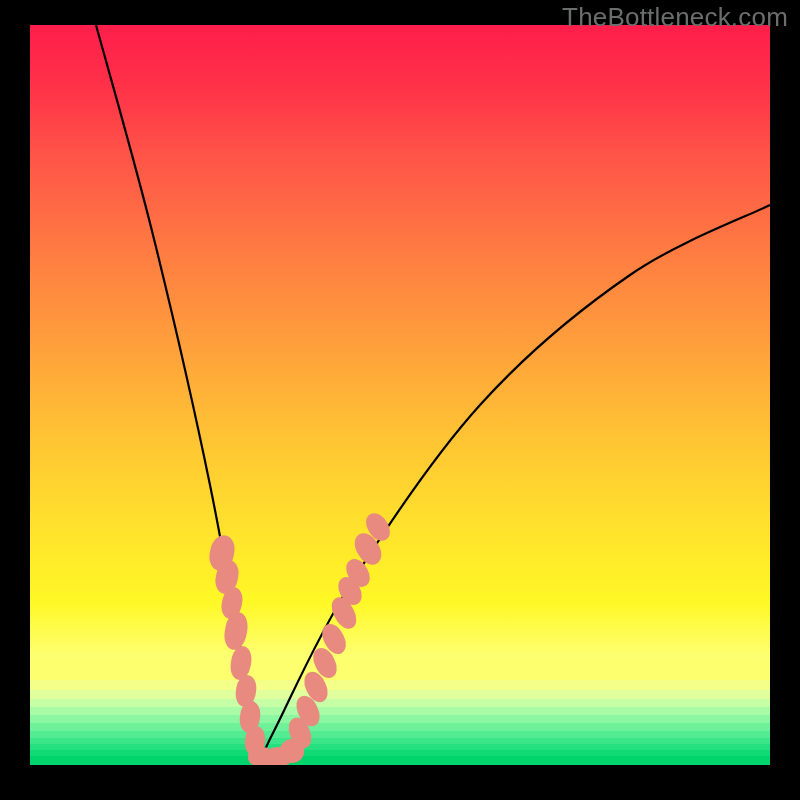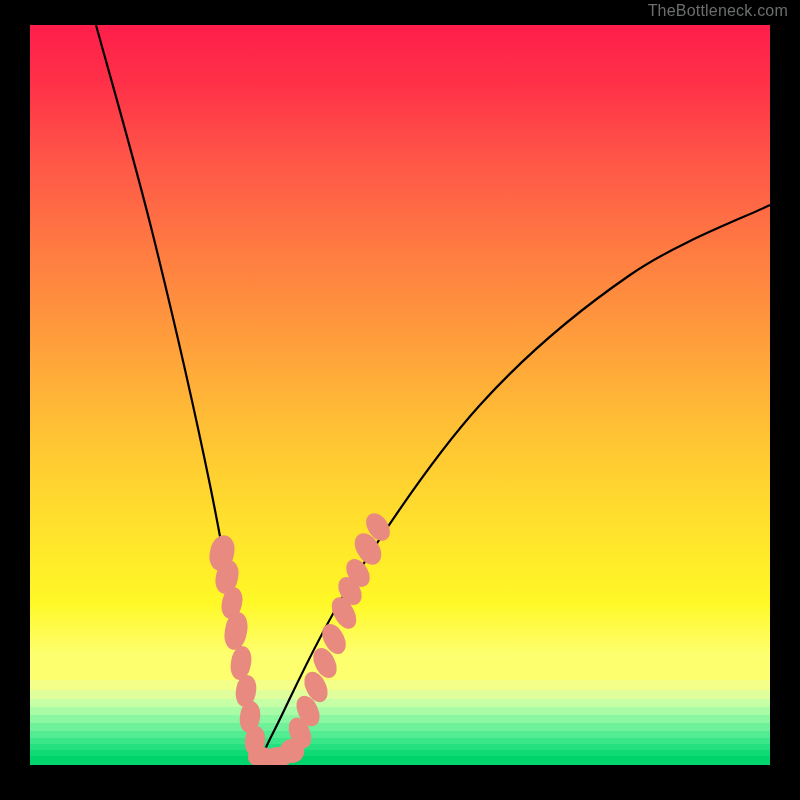--- a/index.html
+++ b/index.html
@@ -108,21 +108,21 @@
       position: absolute;
       background: #e88a7f;
       border-radius: 50% / 45%;
       transform-origin: center;
     }
     .watermark {
       position: absolute;
       top: 2px;
       right: 12px;
       font-family: Arial, Helvetica, sans-serif;
-      font-size: 16px;
+      font-size: 26px;
       font-weight: 400;
       color: #6b6e6c;
       z-index: 50;
       letter-spacing: 0.2px;
     }
   </style>
 </head>
 <body>
 
 <div class="container">

